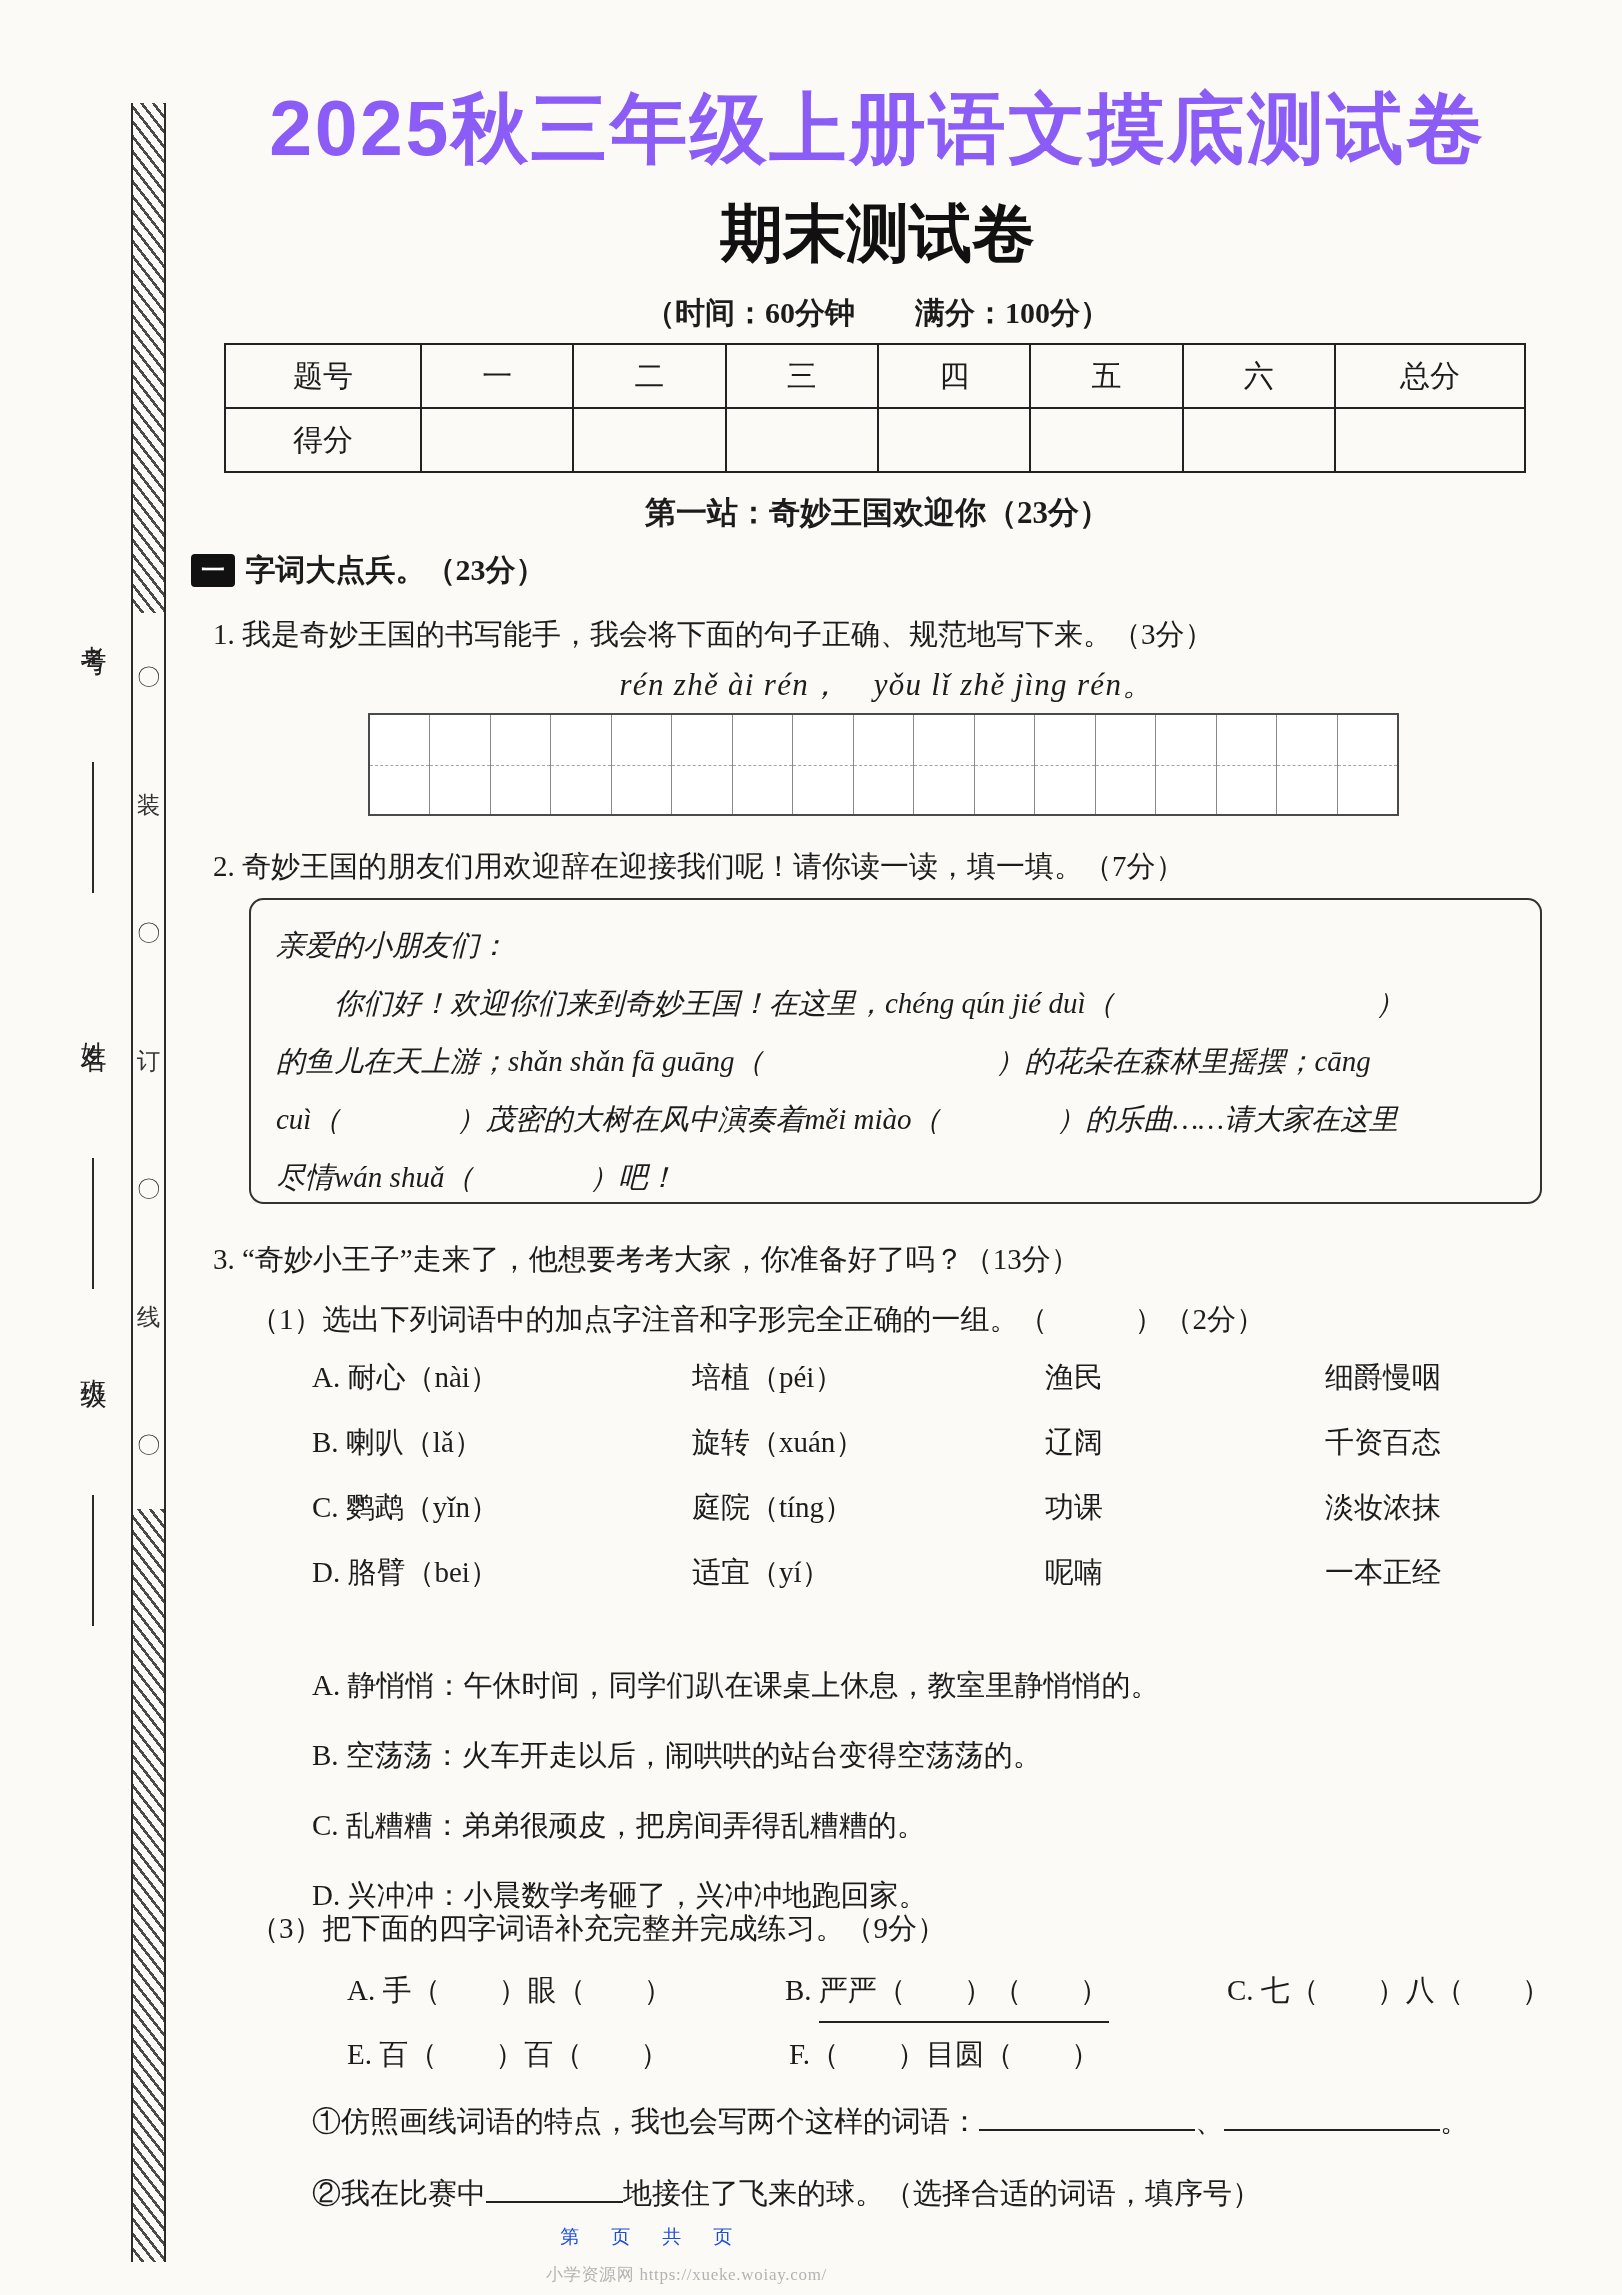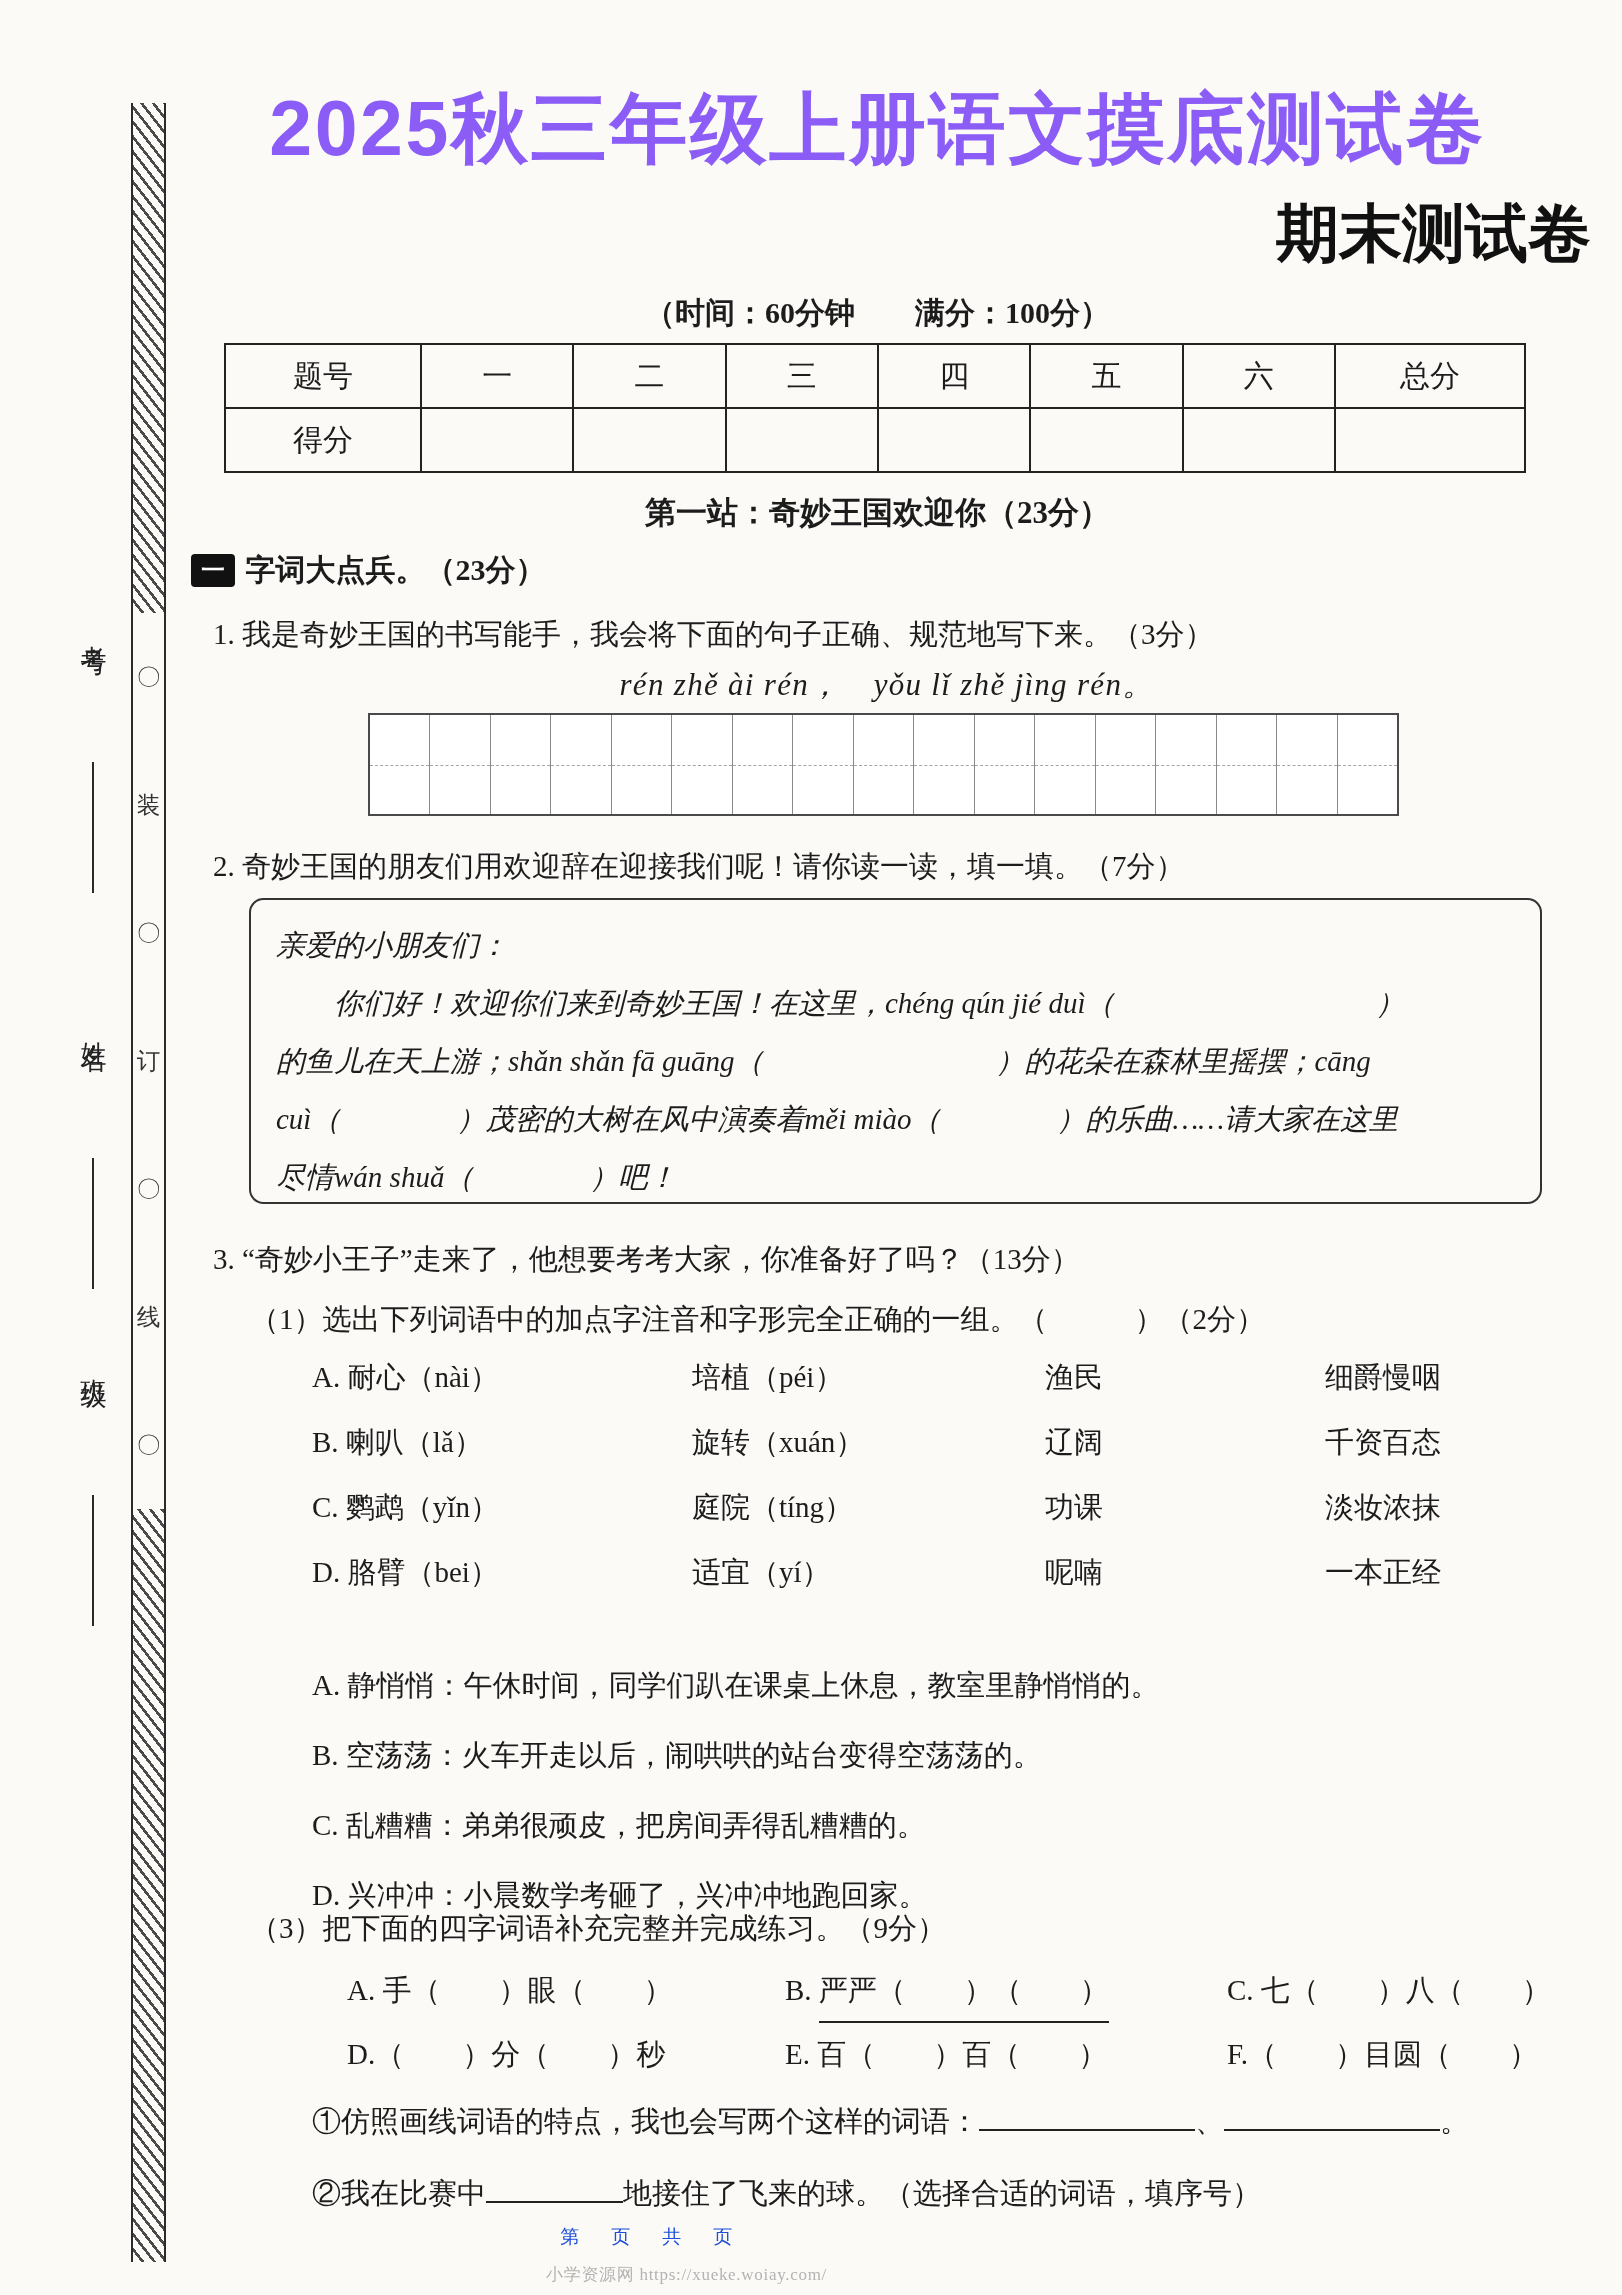--- a/index.html
+++ b/index.html
@@ -36,21 +36,21 @@
     justify-content:space-around; font-size:23.6px; color:#333;
   }
 
   
   .title {
     position:absolute; left:164px; width:1427px; top:84px; text-align:center;
     font-family:"Liberation Sans", sans-serif; font-weight:900; font-size:77px;
     letter-spacing:2.6px; line-height:1.15; color:#8b5cf6;
   }
   .subtitle {
-    position:absolute; left:164px; width:1427px; top:191px; text-align:right;
+    position:absolute; left:164px; width:1427px; top:191px; text-align:center;
     font-family:"Liberation Sans", sans-serif; font-weight:900; font-size:63px; color:#111;
   }
   .meta {
     position:absolute; left:164px; width:1427px; top:293px; text-align:center;
     font-size:30px; font-weight:700;
   }
 
   
   .score-table {
     position:absolute; left:224px; top:343px; width:1302px;
@@ -270,21 +270,20 @@
     </div>
 
   <div class="sub" id="sub3">（3）把下面的四字词语补充完整并完成练习。（9分）</div>
 
   <div class="idiom-row" id="idiom1">
     <span class="iw1">A. 手（　　）眼（　　）</span>
     <span class="iw2"><span>B. </span><span class="uline-word">严严（　　）（　　）</span></span>
     <span>C. 七（　　）八（　　）</span>
   </div>
   <div class="idiom-row" id="idiom2">
-    <span class="iw1">D.（　　）分（　　）秒</span>
     <span class="iw2">E. 百（　　）百（　　）</span>
     <span>F.（　　）目圆（　　）</span>
   </div>
 
   <div class="exline" id="ex1">
     <span>①仿照画线词语的特点，我也会写两个这样的词语：</span><span class="blank"></span><span>、</span><span class="blank"></span><span>。</span>
   </div>
   <div class="exline" id="ex2">
     <span>②我在比赛中</span><span class="blank short"></span><span>地接住了飞来的球。（选择合适的词语，填序号）</span>
   </div>

